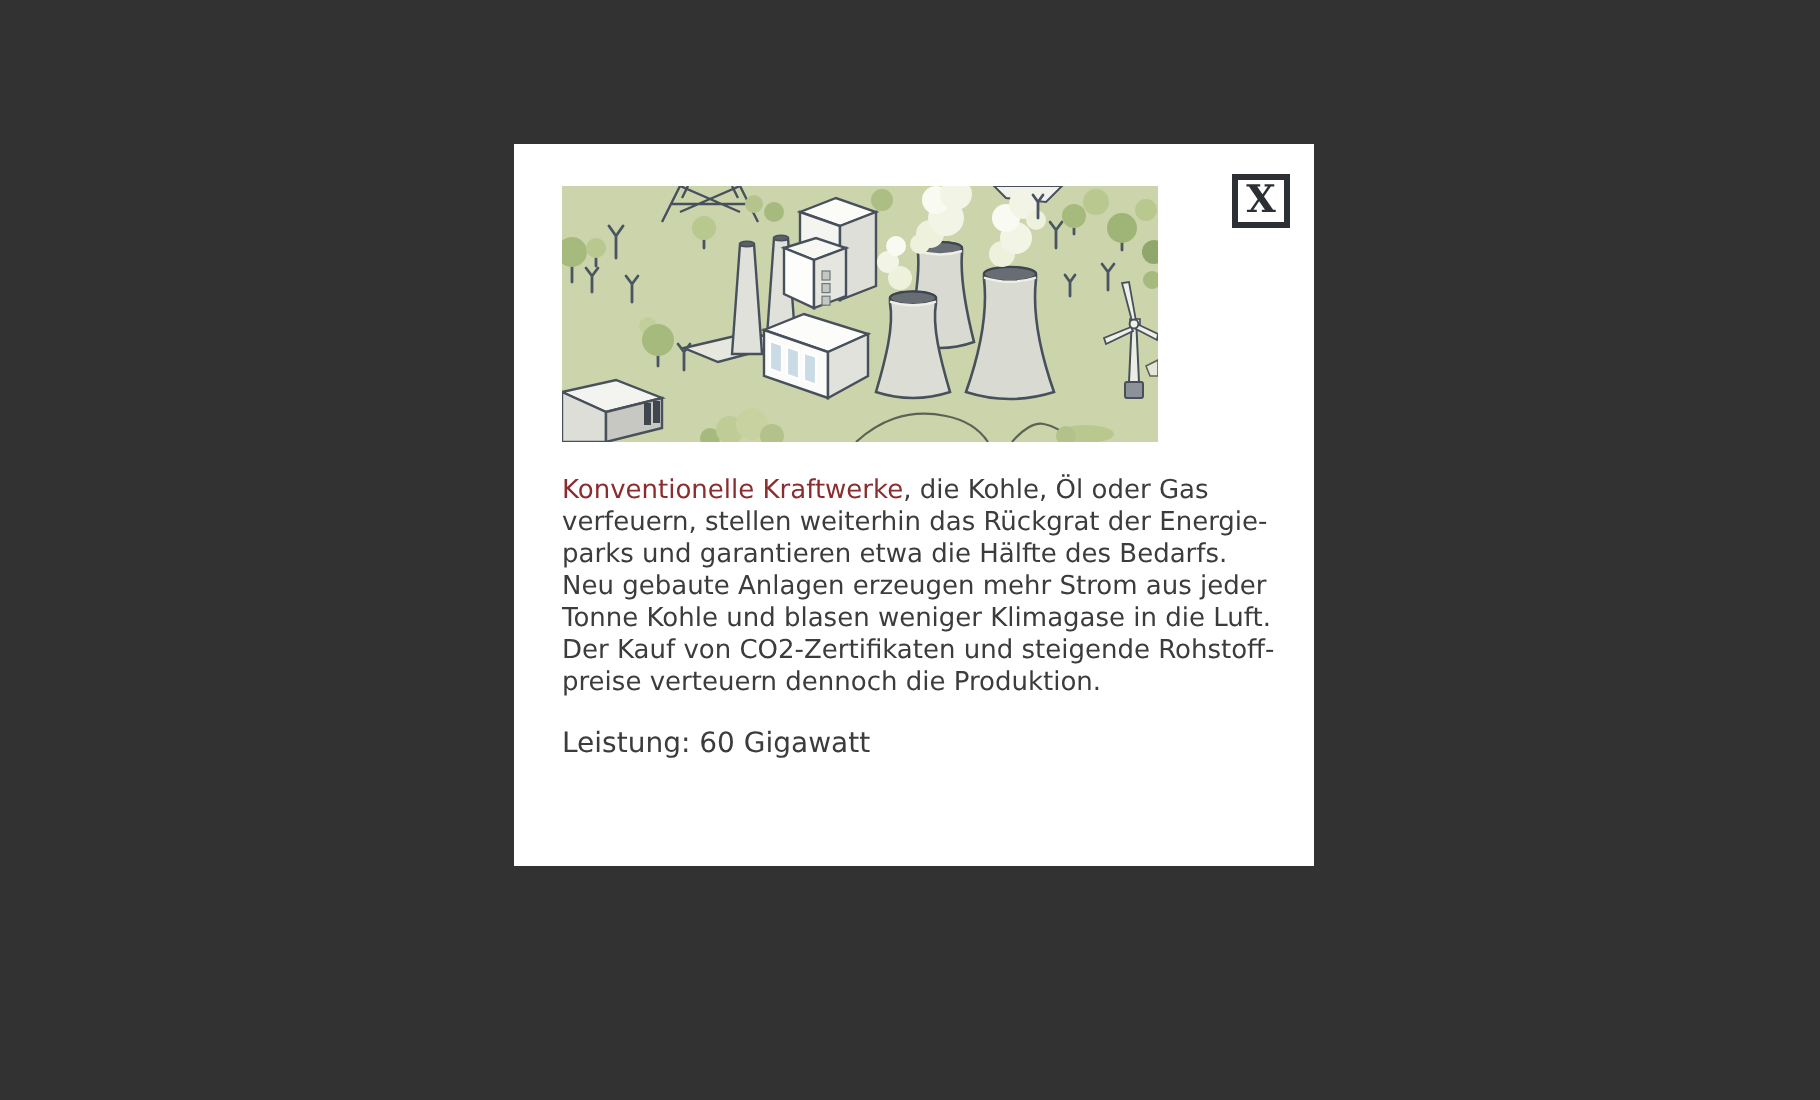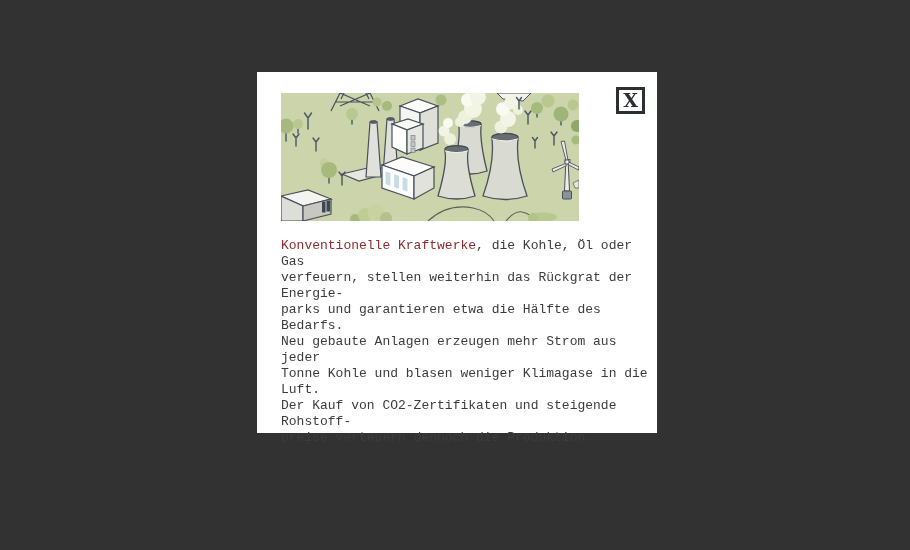--- a/index.html
+++ b/index.html
@@ -24,21 +24,20 @@
     color:#2c2f33;font-family:"DejaVu Serif","Liberation Serif",serif;
     font-weight:bold;font-size:19px;line-height:21px;text-align:center;
     padding:0;cursor:pointer;display:block;
   }
   .textblock{
     position:absolute;left:24px;top:166px;width:368px;
   }
   .desc{
     margin:0;font-size:13px;line-height:16px;color:#3c3c3c;
     white-space:pre-line;
-    font-family:Liberation Mono, monospace;
   }
   .desc .hl{color:#8b2c2f;}
   .capacity{
     margin:14px 0 0 0;font-size:14px;line-height:17px;color:#3c3c3c;
   }
 </style>
 </head>
 <body>
 
 <div class="stage">
@@ -187,16 +186,17 @@
     </div>
 
     <div class="textblock">
       <p class="desc"><span class="hl">Konventionelle Kraftwerke</span><span>, die Kohle, Öl oder Gas
 verfeuern, stellen weiterhin das Rückgrat der Energie-
 parks und garantieren etwa die Hälfte des Bedarfs.
 Neu gebaute Anlagen erzeugen mehr Strom aus jeder
 Tonne Kohle und blasen weniger Klimagase in die Luft.
 Der Kauf von CO2-Zertifikaten und steigende Rohstoff-
 preise verteuern dennoch die Produktion.</span></p>
+      <p class="capacity">Leistung: 60 Gigawatt</p>
     </div>
 
   </div>
 </div>
 
 </body></html>

